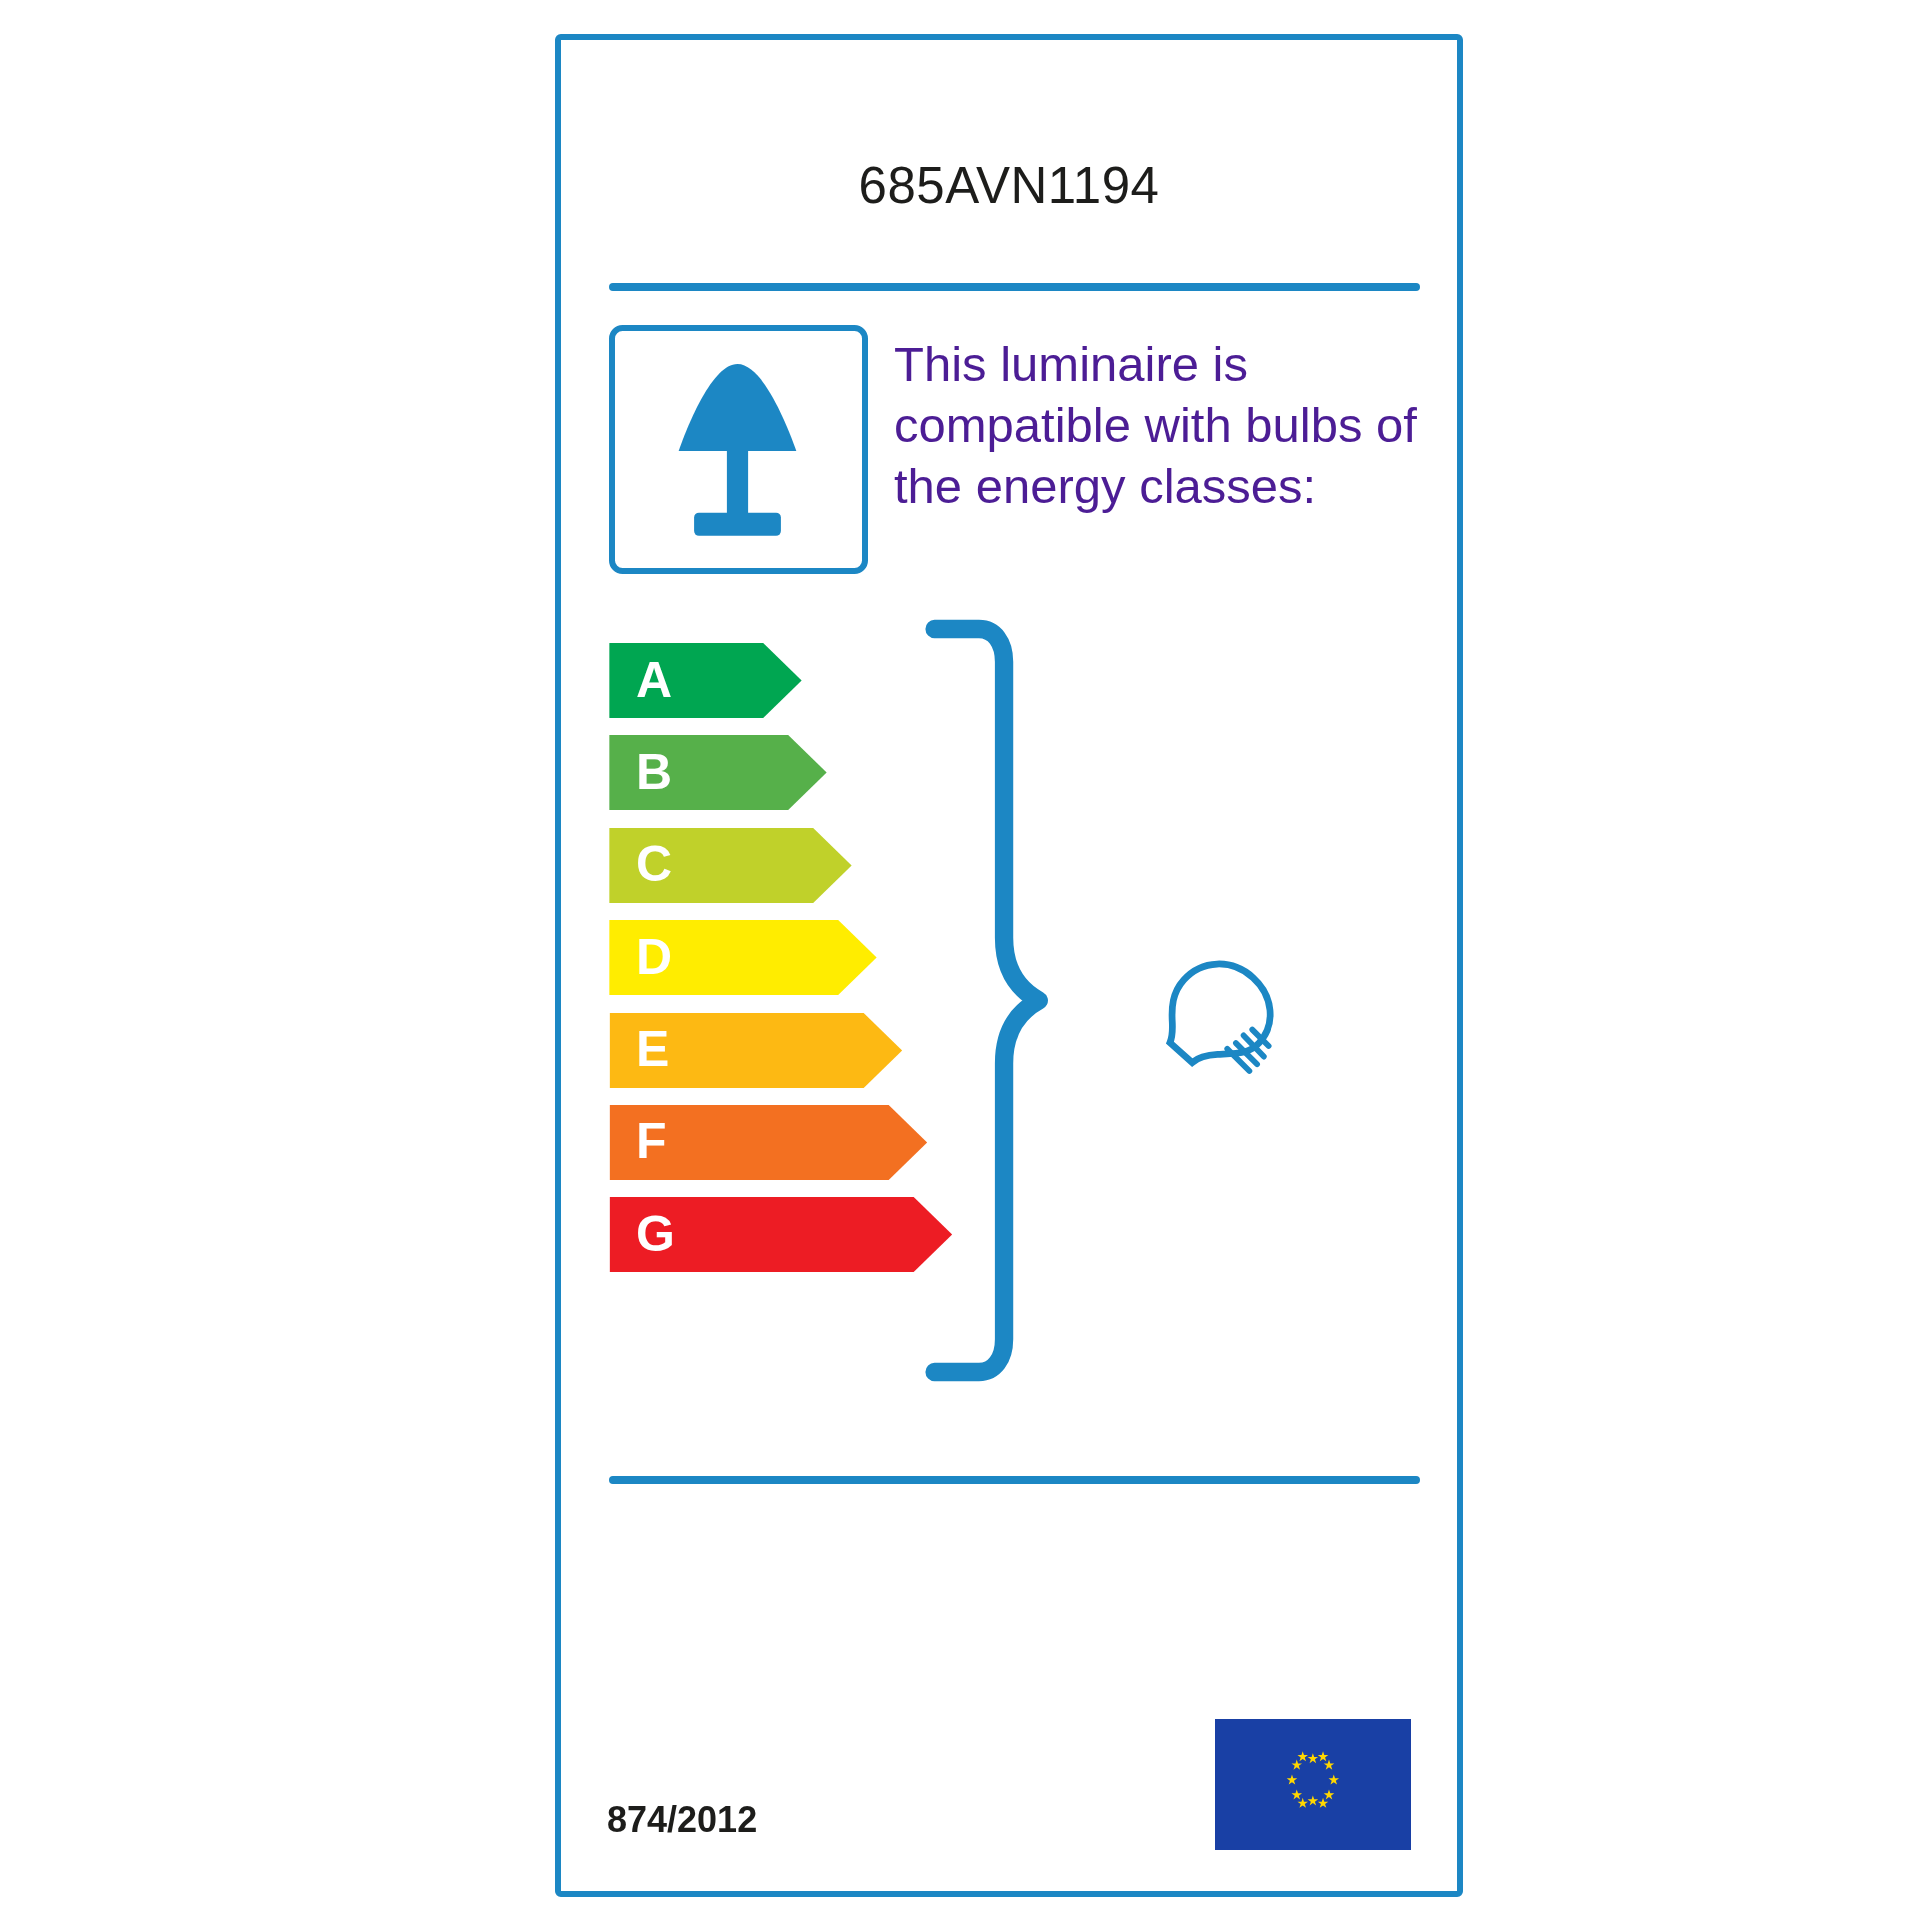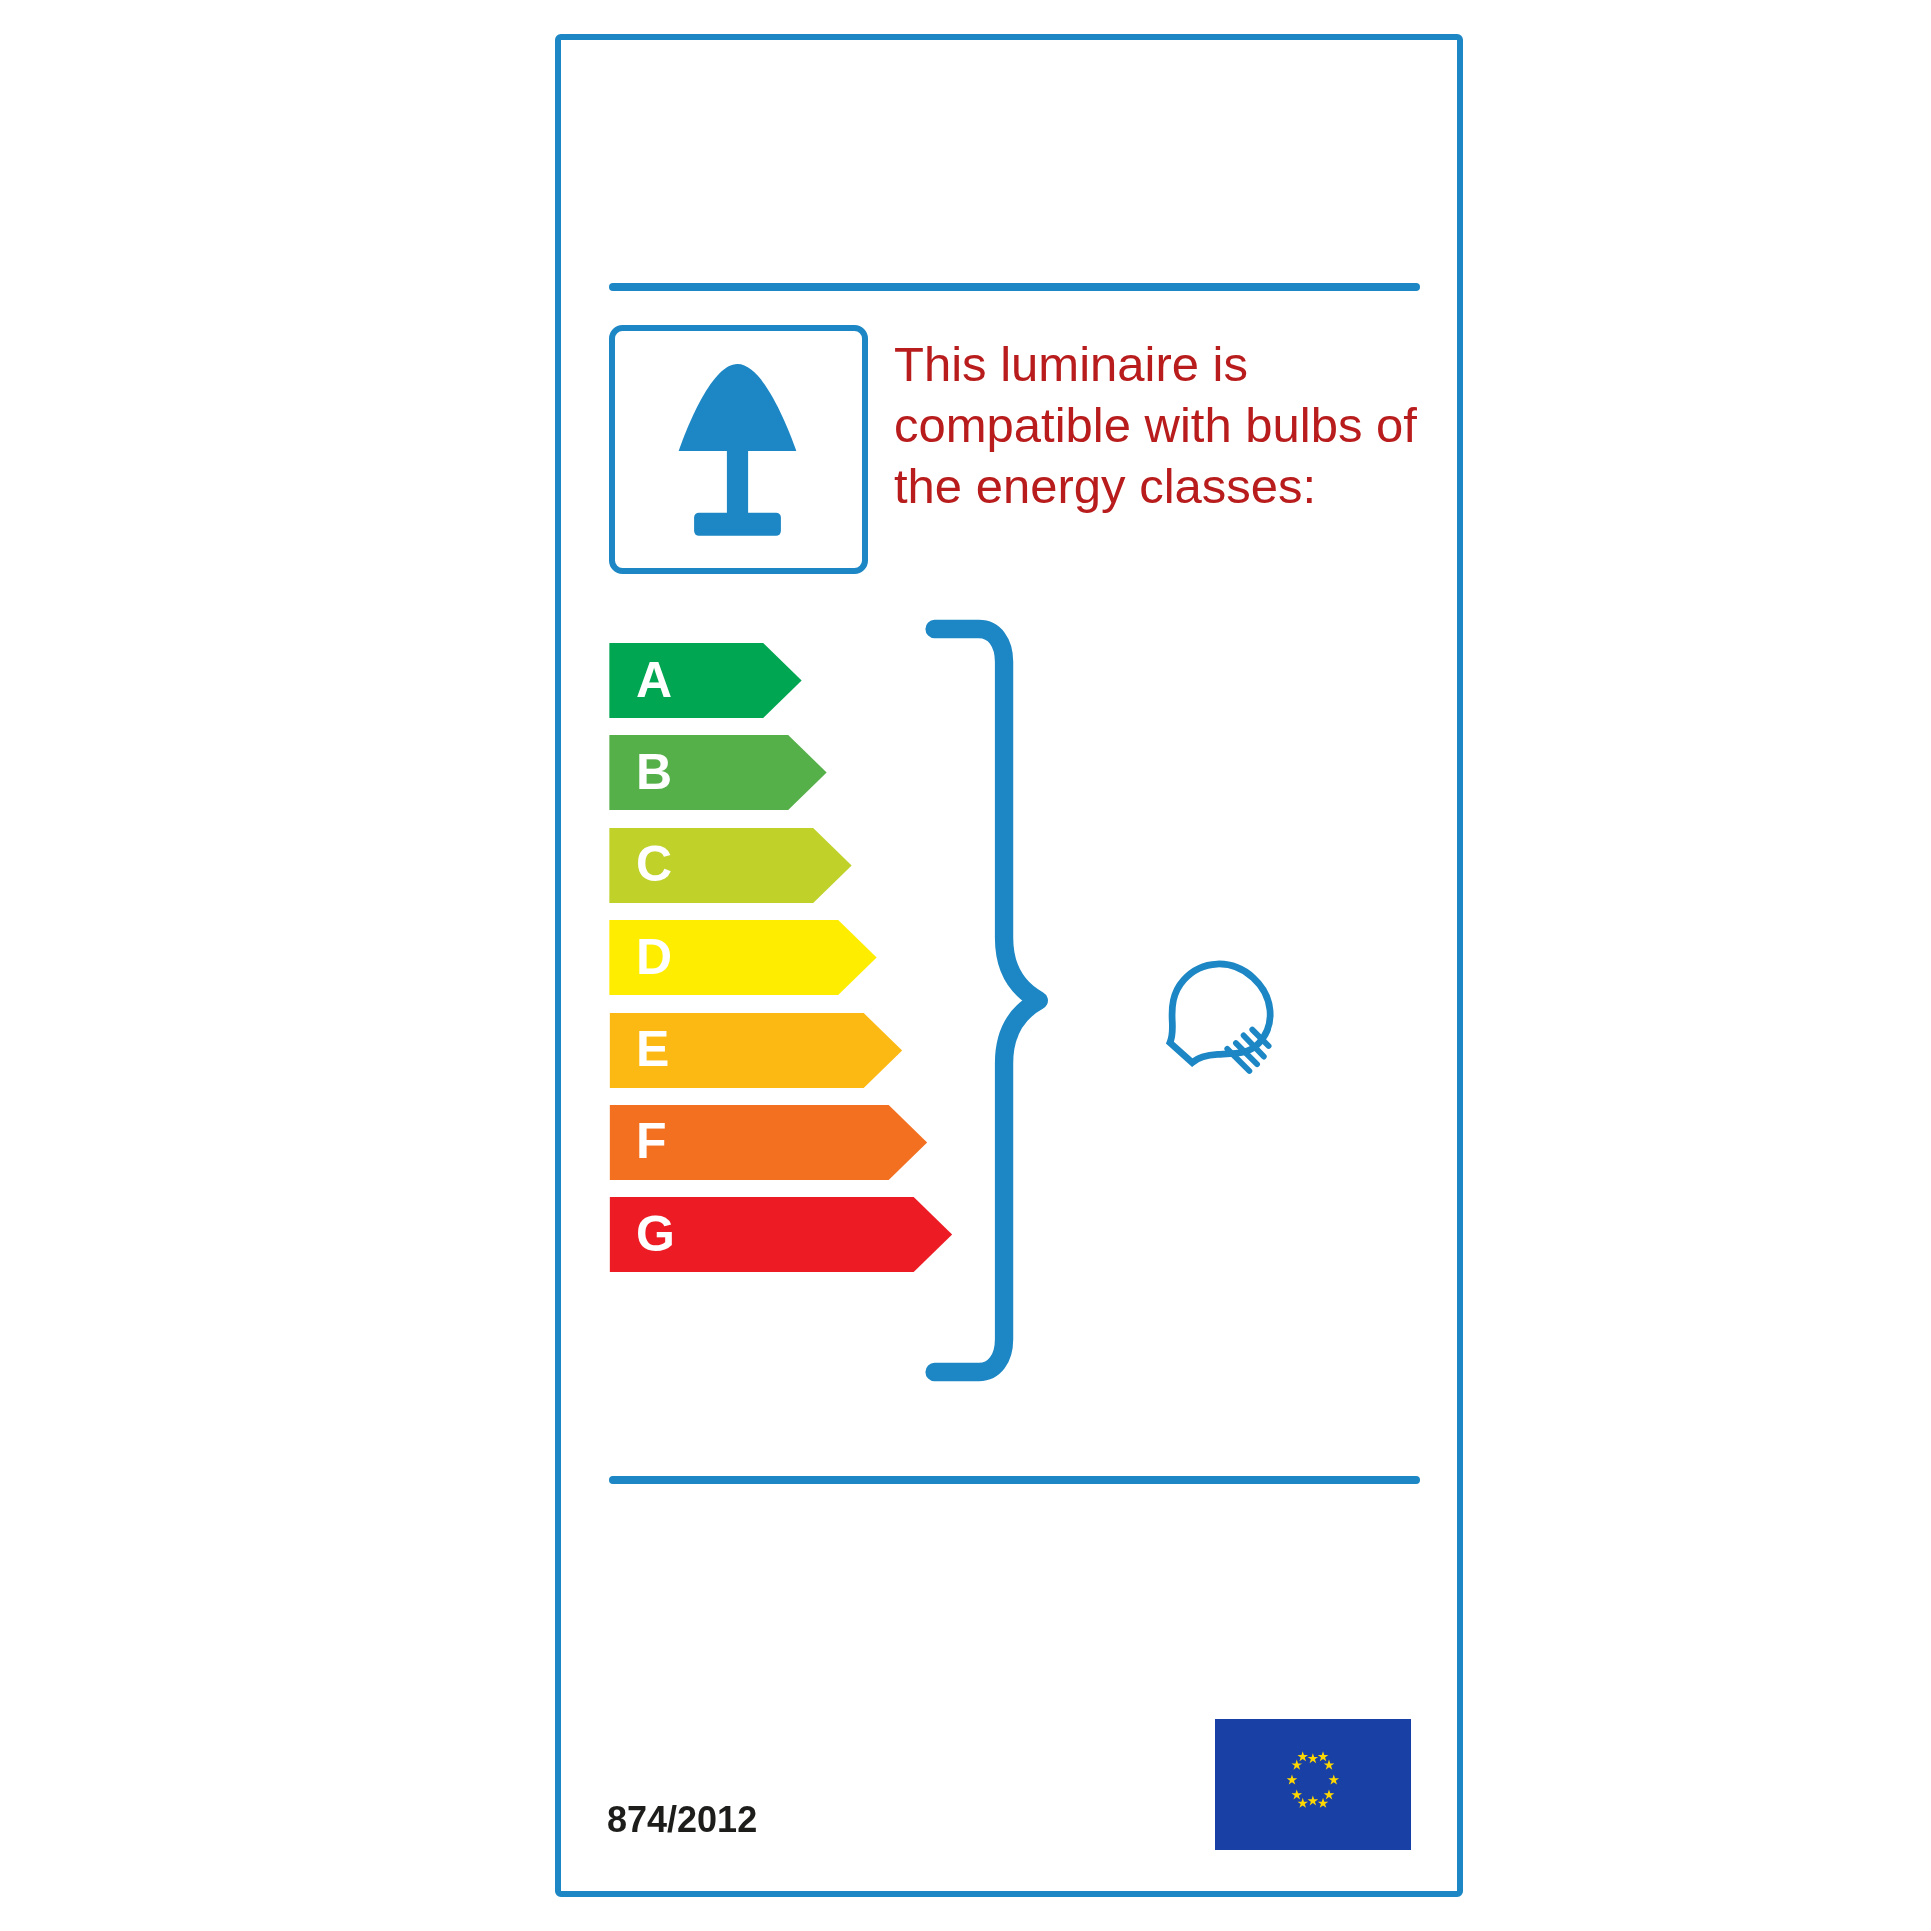--- a/index.html
+++ b/index.html
@@ -60,21 +60,21 @@
   #lamp-box svg { display:block; }
 
   
   #headline {
     position: absolute;
     left: 333px;
     top: 294px;
     width: 541px;
     font-size: 49px;
     line-height: 1.24;
-    color: #b91c1c;
+    color: #4c1d95;
   }
 
   
   #class-list {
     position: absolute;
     left: 48px;
     top: 603px;
     width: 348px;
   }
   .class-row {
@@ -134,20 +134,21 @@
     height: 131px;
     background: #1940a5;
   }
   #eu-flag svg { display:block; }
 </style>
 </head>
 <body>
 
 <div id="label-card">
 
+  <div id="model-code">685AVN1194</div>
 
   <div class="rule" id="rule-top"></div>
 
   <div id="lamp-box">
     <svg width="245" height="236" viewBox="0 0 254 244" aria-hidden="true">
       <path d="M127 36 L127 48" stroke="#1C87C4" stroke-width="0" fill="none"></path>
       <path d="M127 34 C101 34 76 96 66 124 L188 124 C178 96 153 34 127 34 Z" fill="#1C87C4"></path>
       <rect x="116" y="124" width="22" height="66" fill="#1C87C4"></rect>
       <rect x="82" y="188" width="90" height="24" rx="5" fill="#1C87C4"></rect>
     </svg>

